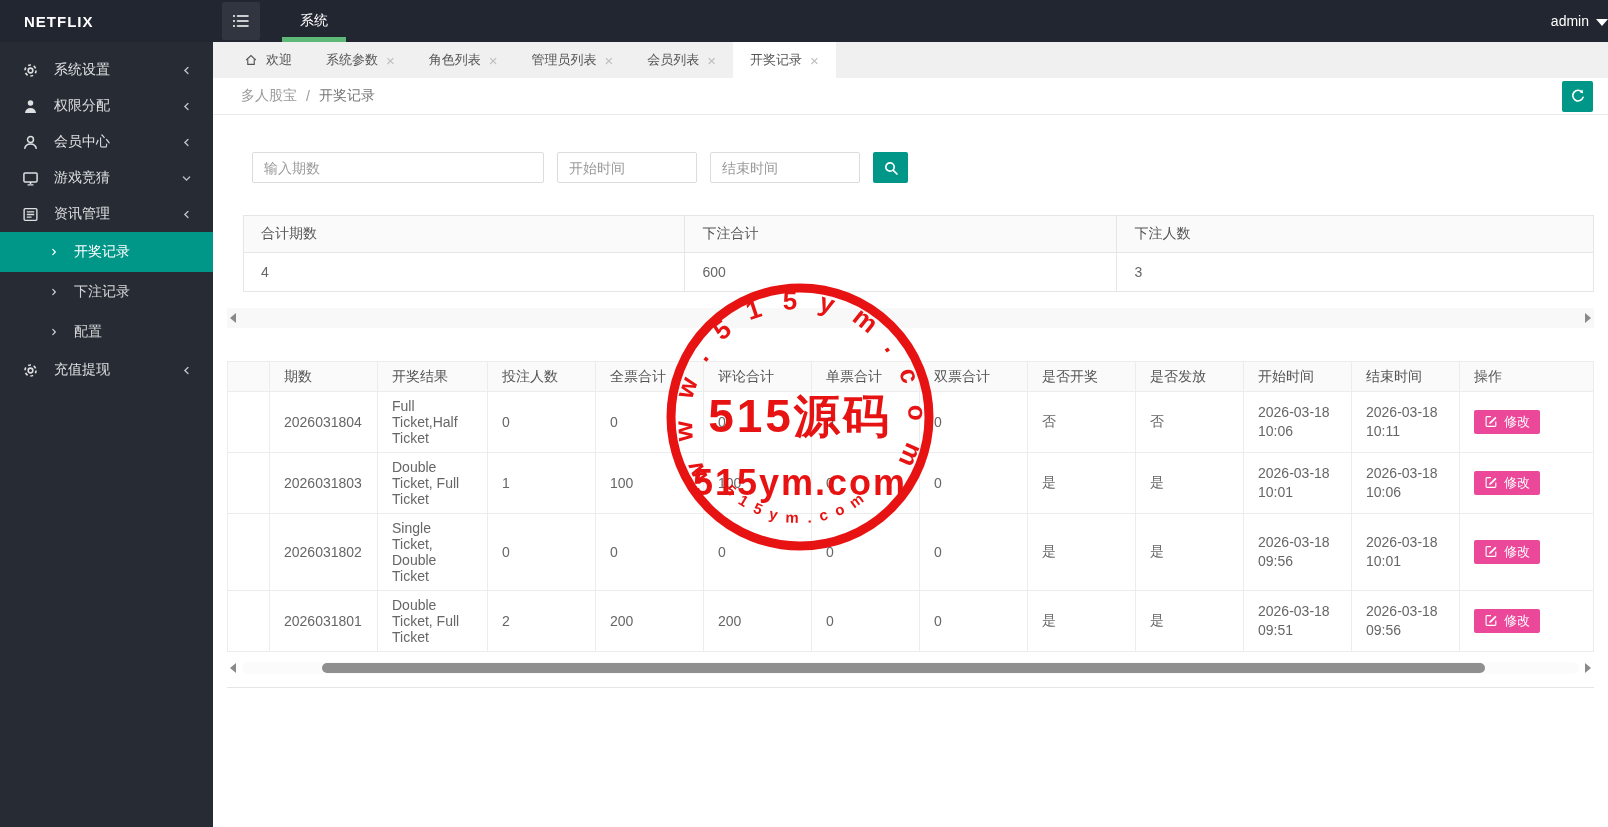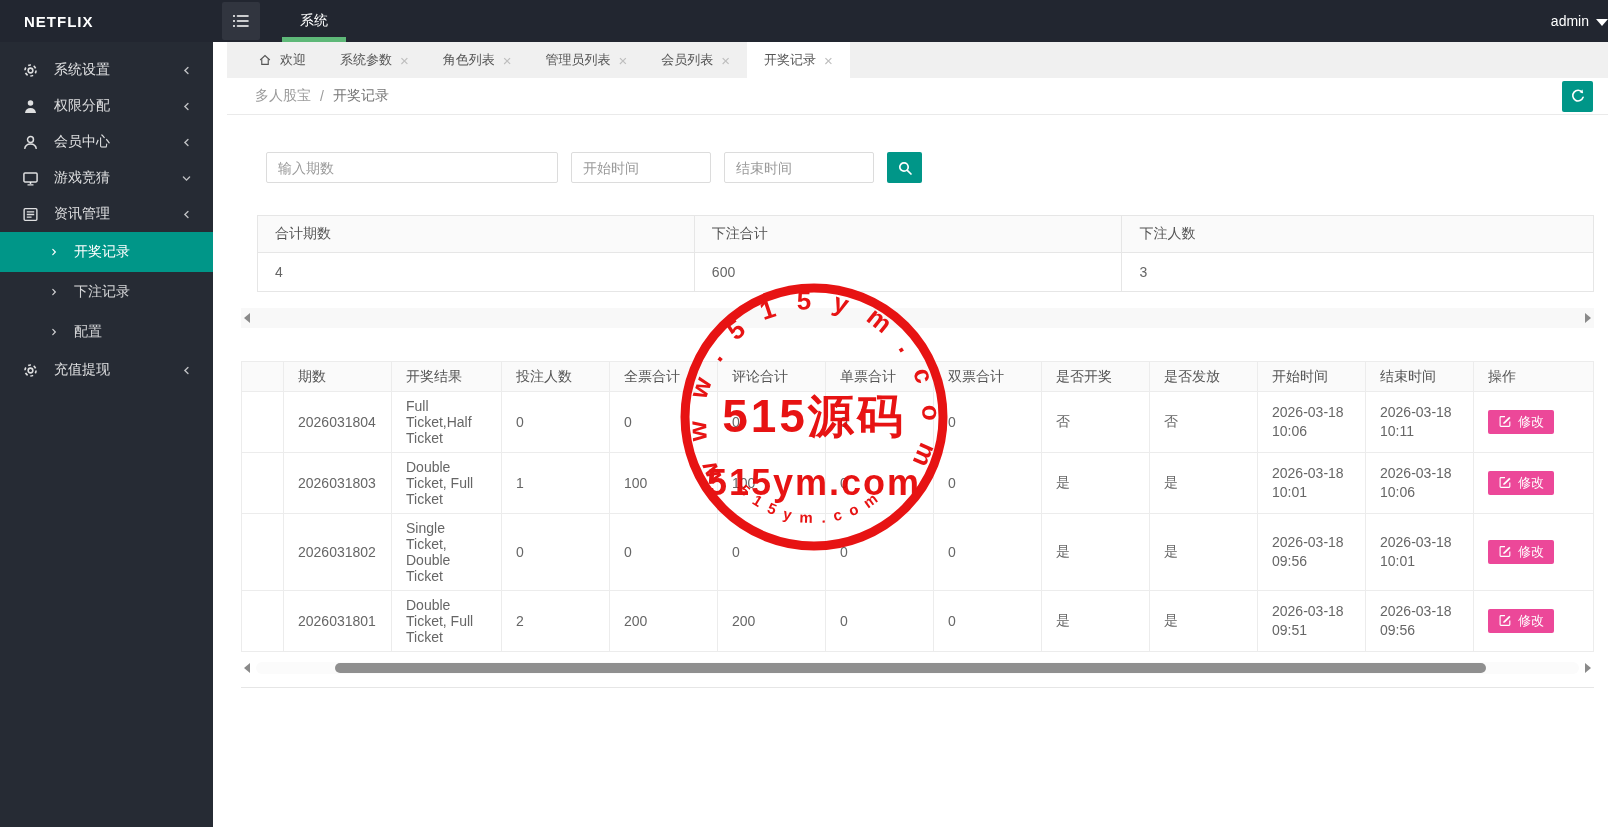--- a/index.html
+++ b/index.html
@@ -29,21 +29,21 @@
     cursor:pointer; font-size:14px; }
   .s-icon { width:17px; height:17px; margin-right:15px; display:flex; color:rgba(255,255,255,.85); }
   .s-icon svg, .chev svg, .sub-arrow svg { width:100%; height:100%; }
   .chev { width:13px; height:13px; margin-left:auto; margin-right:20px; color:rgba(255,255,255,.7); display:flex; }
   .sub-item { height:40px; display:flex; align-items:center; padding-left:48px; color:rgba(255,255,255,.8);
     cursor:pointer; font-size:14px; }
   .sub-item.active { background:#009688; color:#fff; }
   .sub-arrow { width:12px; height:12px; margin-right:14px; display:flex; }
 
   
-  .main { flex:1; display:flex; flex-direction:column; min-width:0; background:#fff;padding-left:14px; }
+  .main { flex:1; display:flex; flex-direction:column; min-width:0; background:#fff; }
 
   .tabbar { height:36px; flex:none; background:#f0f0f0; display:flex; align-items:stretch;
     padding-left:14px; font-size:13px; color:#555; }
   .tab { display:flex; align-items:center; gap:8px; padding:0 17px; cursor:pointer; white-space:nowrap; }
   .tab.active { background:#fff; }
   .tab-home { width:14px; height:14px; display:flex; color:#555; }
   .tab-home svg { width:100%; height:100%; }
   .tab-close { color:#bdbdbd; font-size:15px; line-height:1; cursor:pointer; }
 
   .crumbbar { height:37px; flex:none; border-bottom:1px solid #eaeaea; display:flex; align-items:center;

